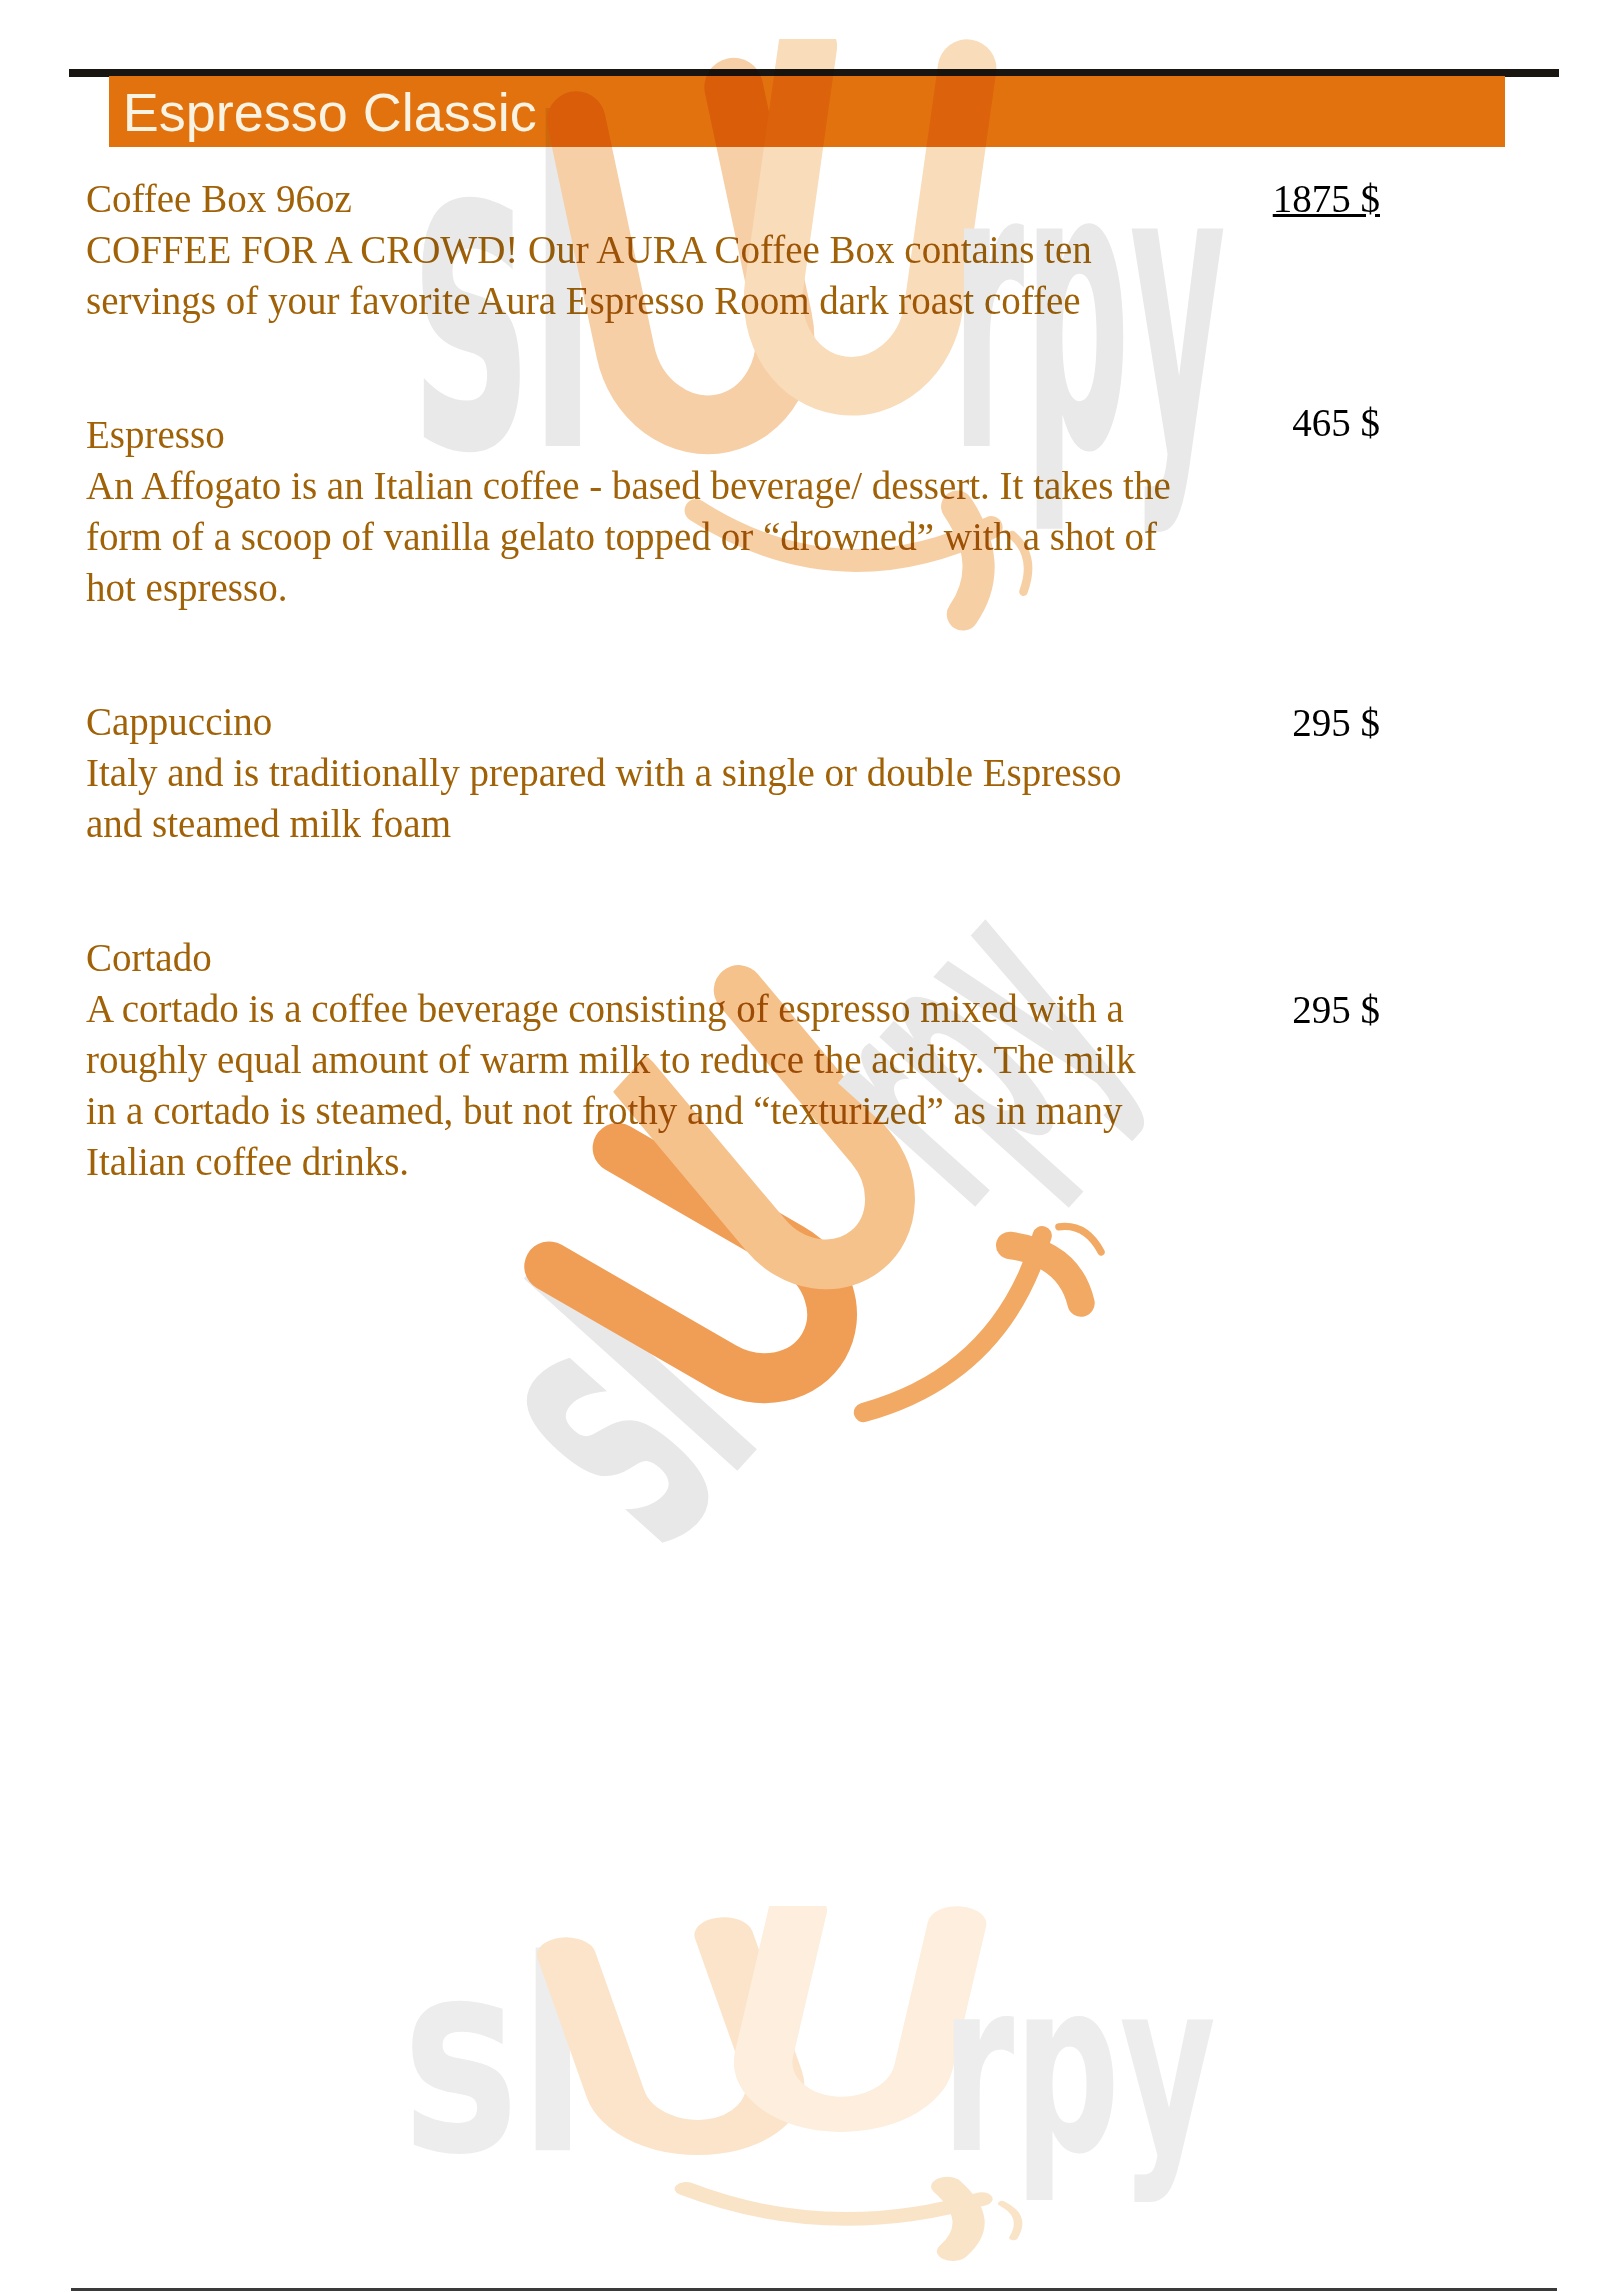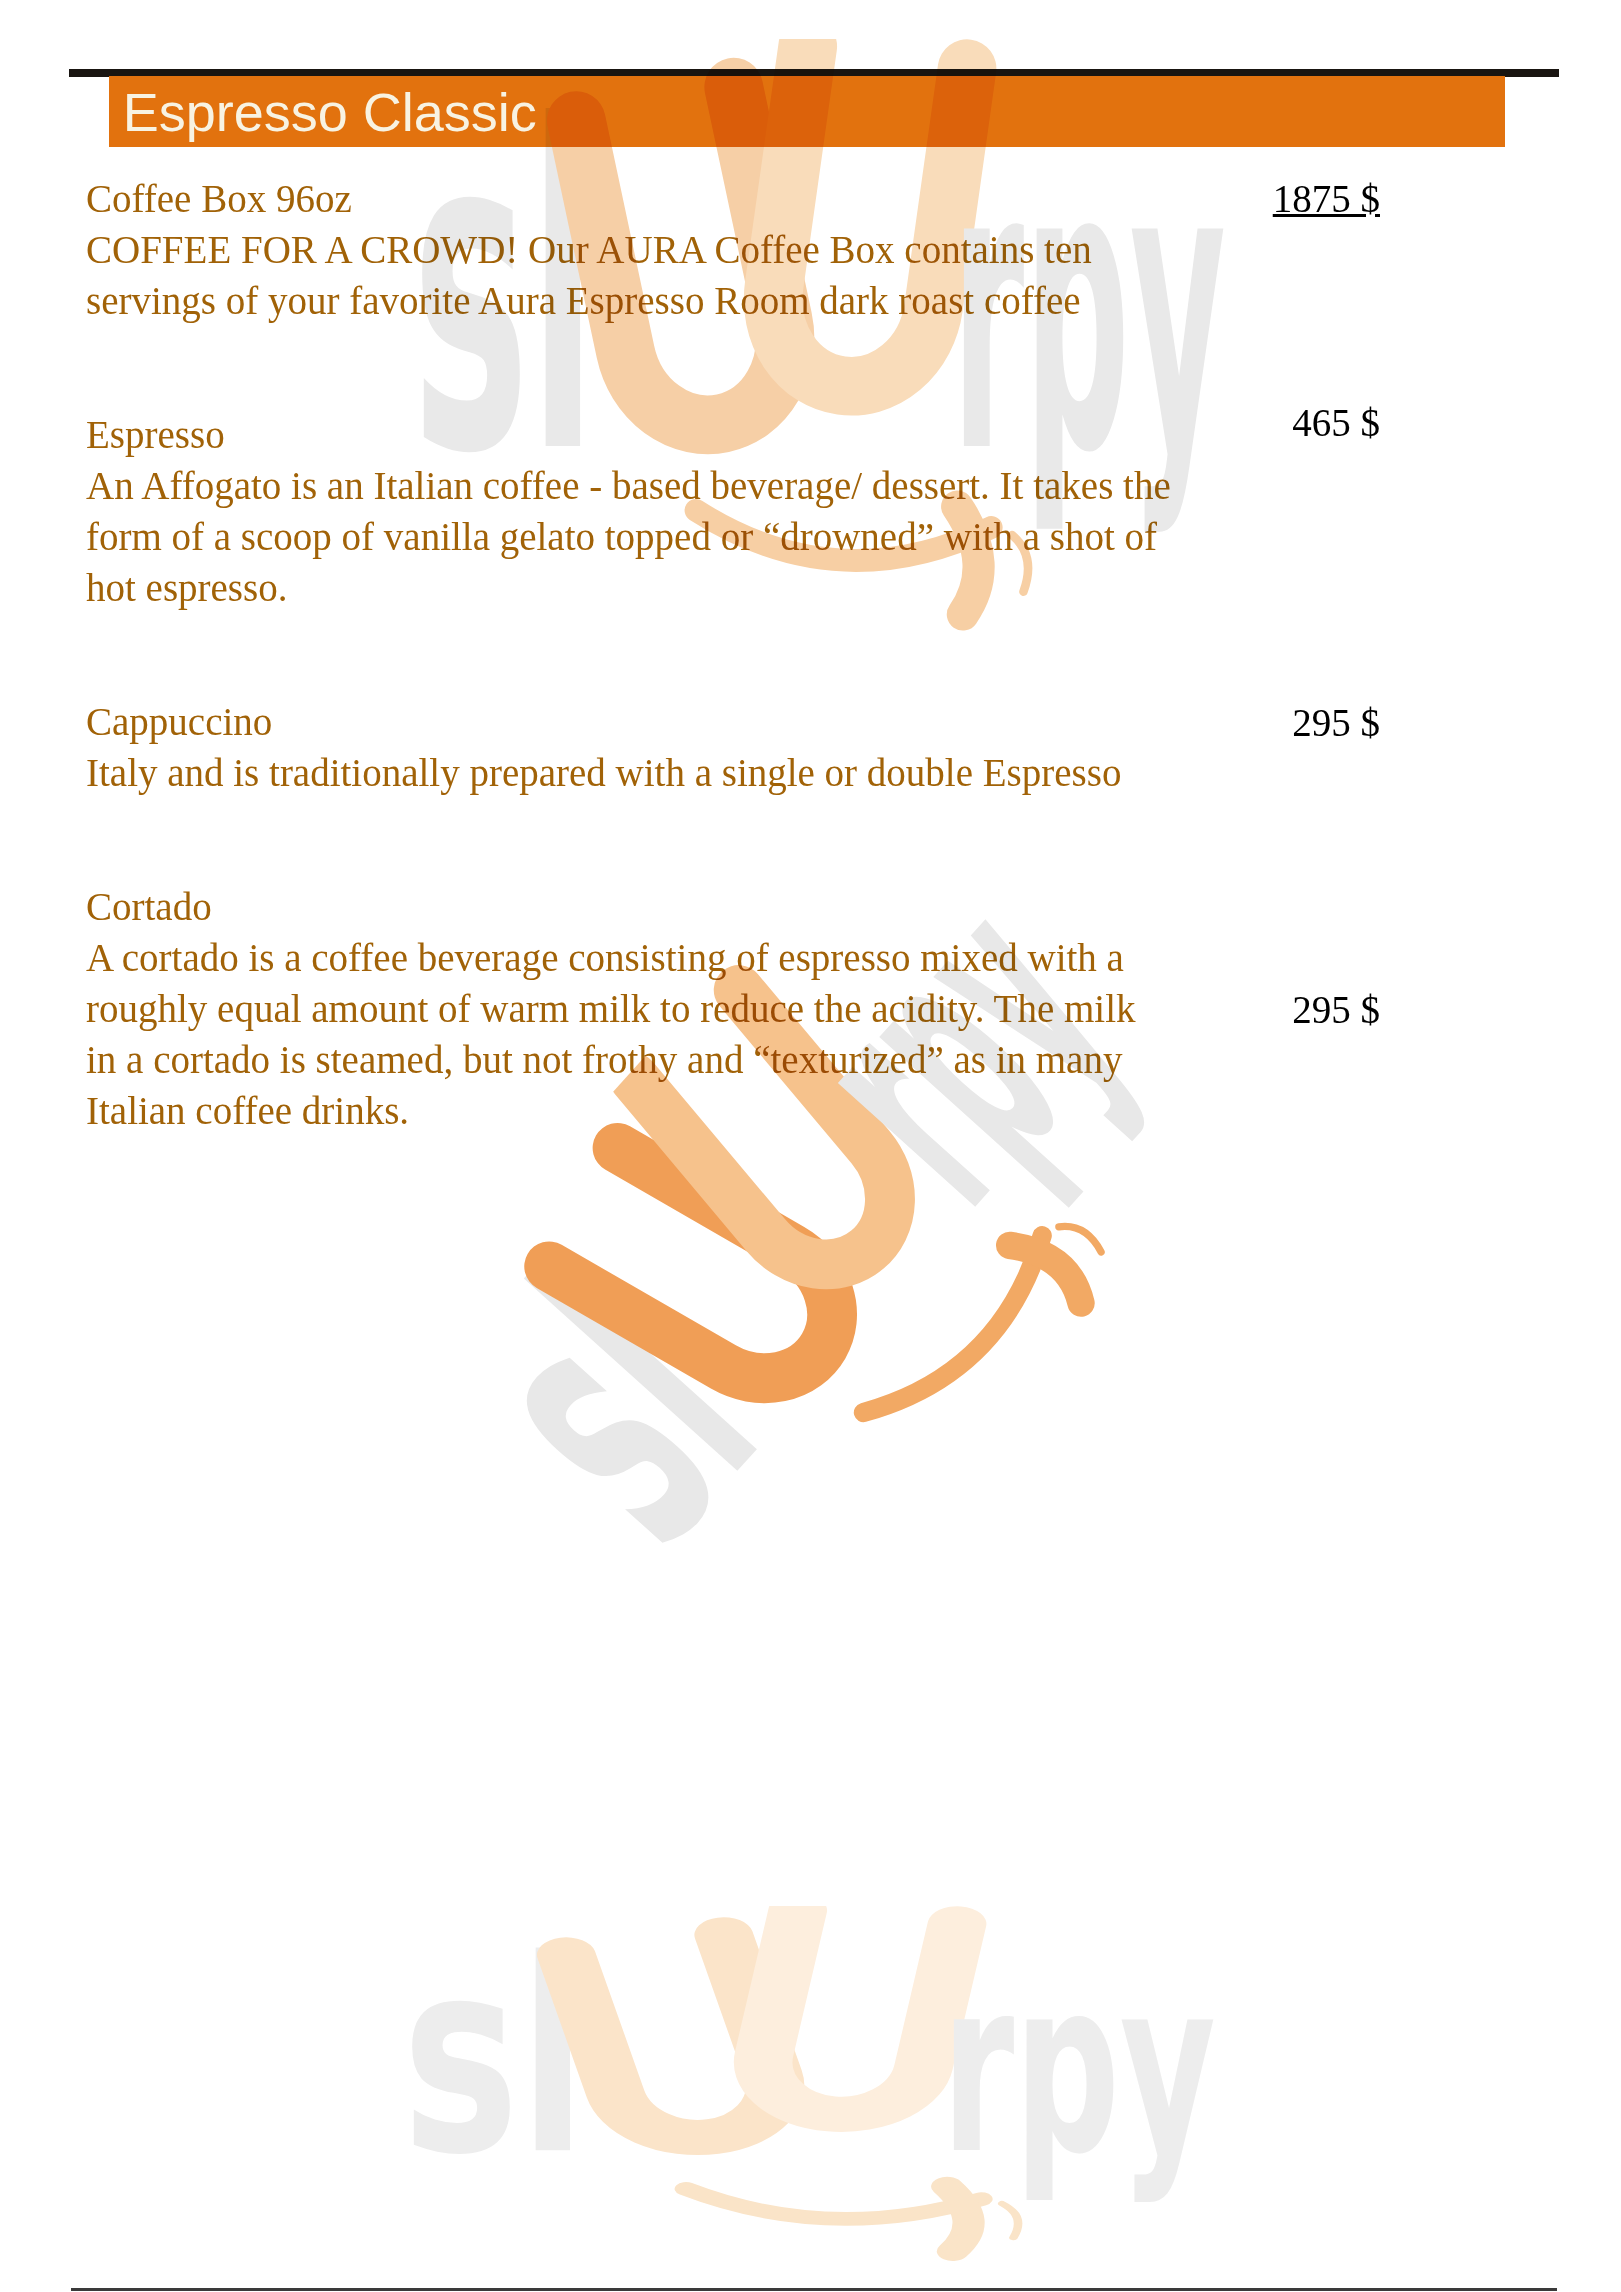--- a/index.html
+++ b/index.html
@@ -90,20 +90,21 @@
     <div class="menu-item">
       <div class="item-name">Espresso</div>
       <div class="desc-line">An Affogato is an Italian coffee - based beverage/ dessert. It takes the</div>
       <div class="desc-line">form of a scoop of vanilla gelato topped or “drowned” with a shot of</div>
       <div class="desc-line">hot espresso.</div>
     </div>
 
     <div class="menu-item">
       <div class="item-name">Cappuccino</div>
       <div class="desc-line">Italy and is traditionally prepared with a single or double Espresso</div>
+      <div class="desc-line">and steamed milk foam</div>
     </div>
 
     <div class="menu-item">
       <div class="item-name">Cortado</div>
       <div class="desc-line">A cortado is a coffee beverage consisting of espresso mixed with a</div>
       <div class="desc-line">roughly equal amount of warm milk to reduce the acidity. The milk</div>
       <div class="desc-line">in a cortado is steamed, but not frothy and “texturized” as in many</div>
       <div class="desc-line">Italian coffee drinks.</div>
     </div>
 

